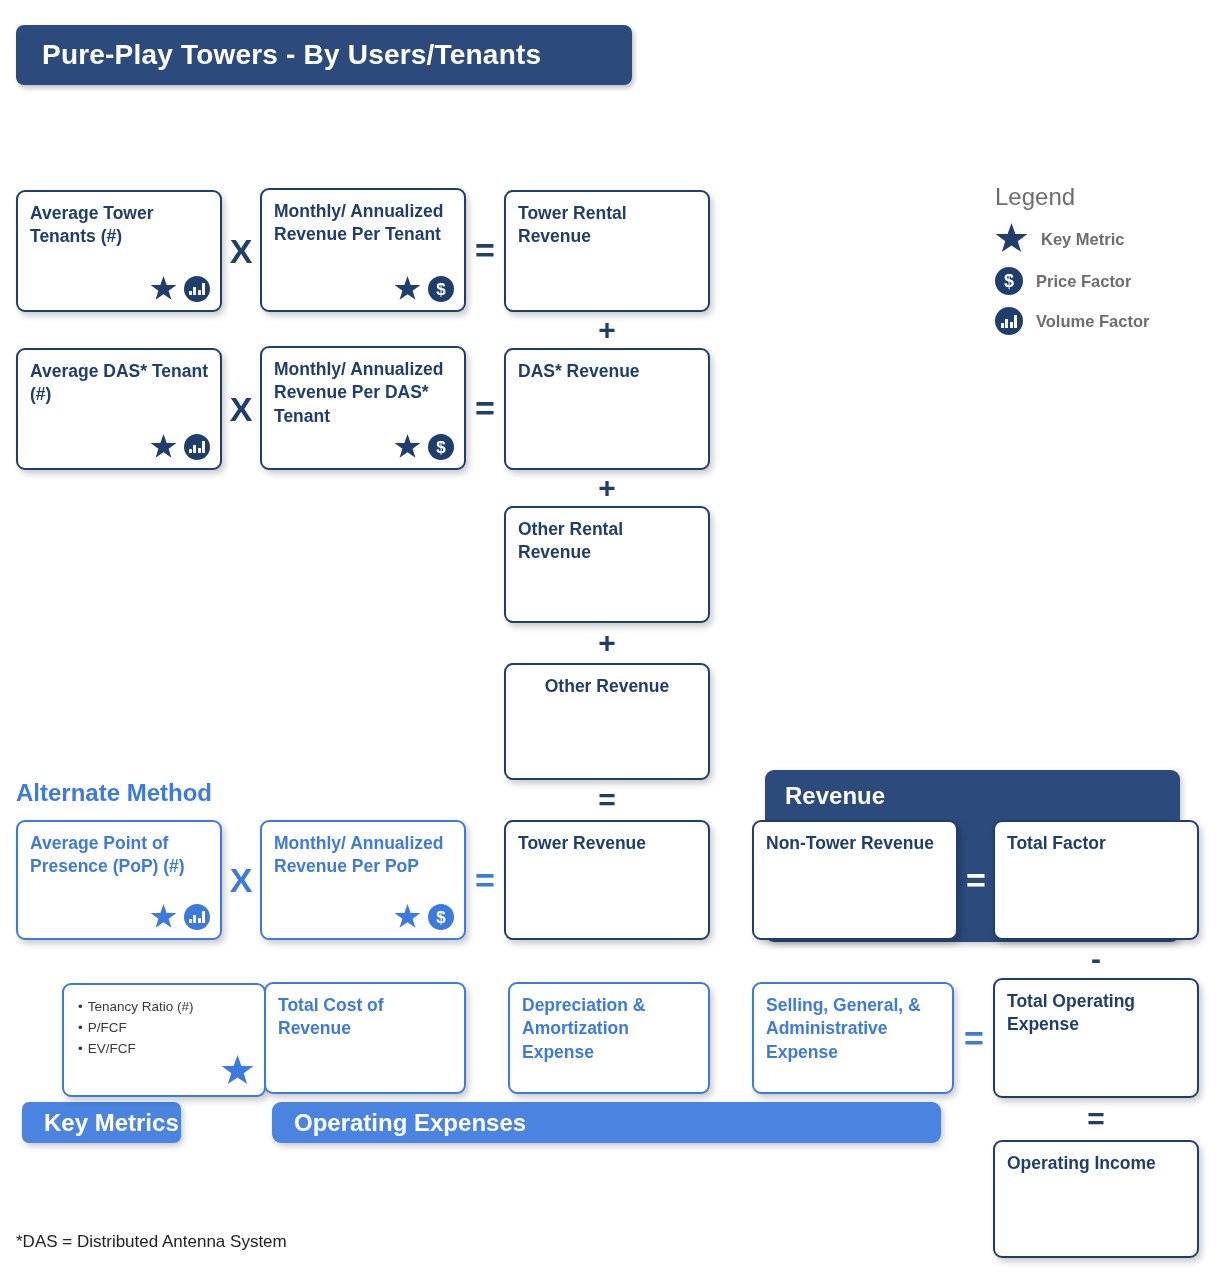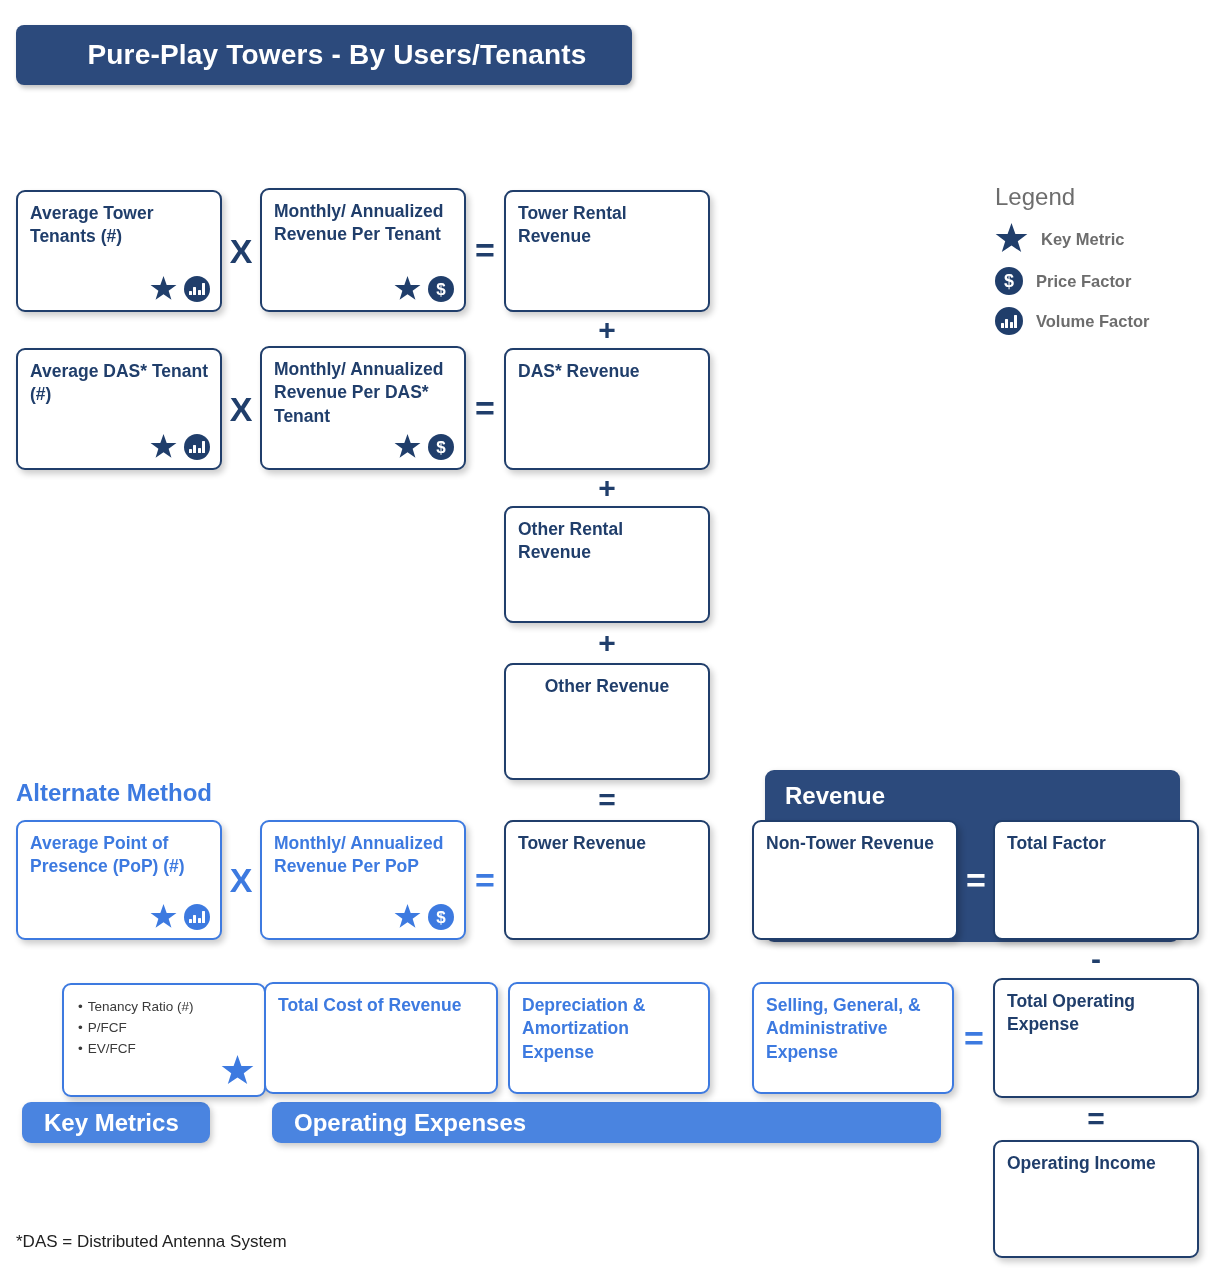--- a/index.html
+++ b/index.html
@@ -10,21 +10,20 @@
     -webkit-font-smoothing:antialiased;
   }
   .abs{ position:absolute; }
 
   
   #title-bar{
     left:16px; top:25px; width:616px; height:60px;
     background:#2c4a7c; border-radius:8px;
     display:flex; align-items:center; padding-left:26px;
     box-shadow:2px 3px 5px rgba(0,0,0,.25);
-    justify-content:center;
   }
   #title-bar .t{
     color:#ffffff; font-size:28px; font-weight:bold; letter-spacing:.2px;
   }
 
   
   .box{
     background:#ffffff; border:2.5px solid #203e6b; border-radius:9px;
     box-shadow:3px 4px 6px rgba(0,0,0,.20);
     padding:10px 12px 8px 12px;
@@ -233,39 +232,39 @@
   <span class="lbl">Non-Tower Revenue</span>
 </div>
 <div class="abs op white xbig" style="left:958px; top:820px; width:36px; height:120px;">=</div>
 
 <div class="abs box" style="left:993px; top:820px; width:206px; height:120px;">
   <span class="lbl">Total Factor</span>
 </div>
 
 <div class="abs op big" style="left:993px; top:940px; width:206px; height:38px;">-</div>
 
-<div class="abs band lt" style="left:22px; top:1102px; width:188px; height:41px;">
+<div class="abs band lt" style="left:22px; top:1102px; width:159px; height:41px;border-radius:7px;">
   <span class="btitle mid" style="left:22px;">Key Metrics</span>
 </div>
 <div class="abs band lt" style="left:272px; top:1102px; width:669px; height:41px;">
   <span class="btitle mid" style="left:22px;">Operating Expenses</span>
 </div>
 
 <div class="abs box light" style="left:16px; top:983px; width:204px; height:114px; padding:12px 12px 8px 14px;margin-left:46px;">
   <ul id="key-metrics-list">
     <li>Tenancy Ratio (#)</li>
     <li>P/FCF</li>
     <li>EV/FCF</li>
   </ul>
   <span class="iconrow">
     <span class="star lt lg"></span>
   </span>
 </div>
 
-<div class="abs box light" style="left:264px; top:982px; width:234px; height:112px;">
+<div class="abs box light" style="left:264px; top:982px; width:202px; height:112px;">
   <span class="lbl">Total Cost of Revenue</span>
 </div>
 <div class="abs op white xbig" style="left:466px; top:982px; width:42px; height:112px;">+</div>
 
 <div class="abs box light" style="left:508px; top:982px; width:202px; height:112px;">
   <span class="lbl">Depreciation &amp; Amortization Expense</span>
 </div>
 <div class="abs op white xbig" style="left:710px; top:982px; width:42px; height:112px;">=</div>
 
 <div class="abs box light" style="left:752px; top:982px; width:202px; height:112px;">

